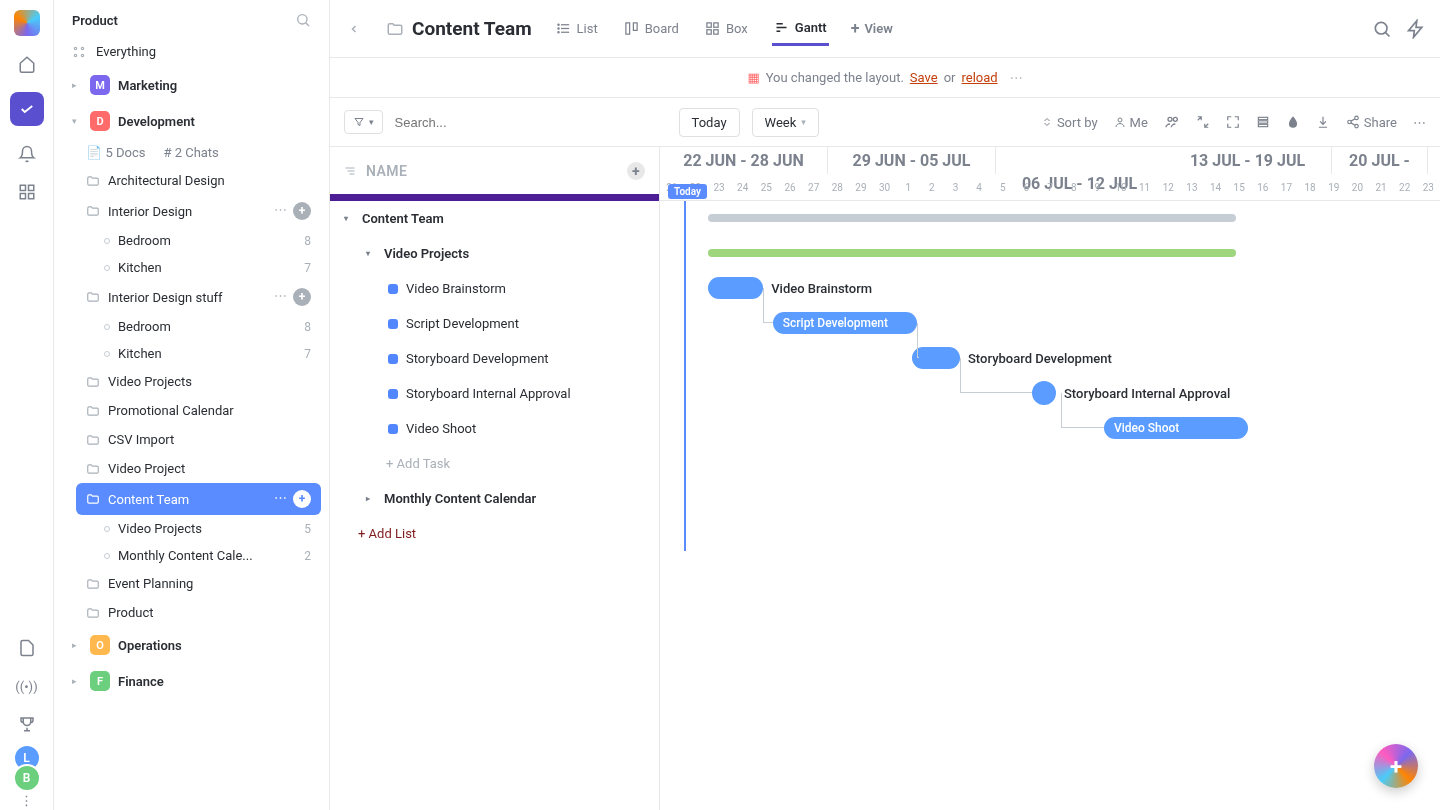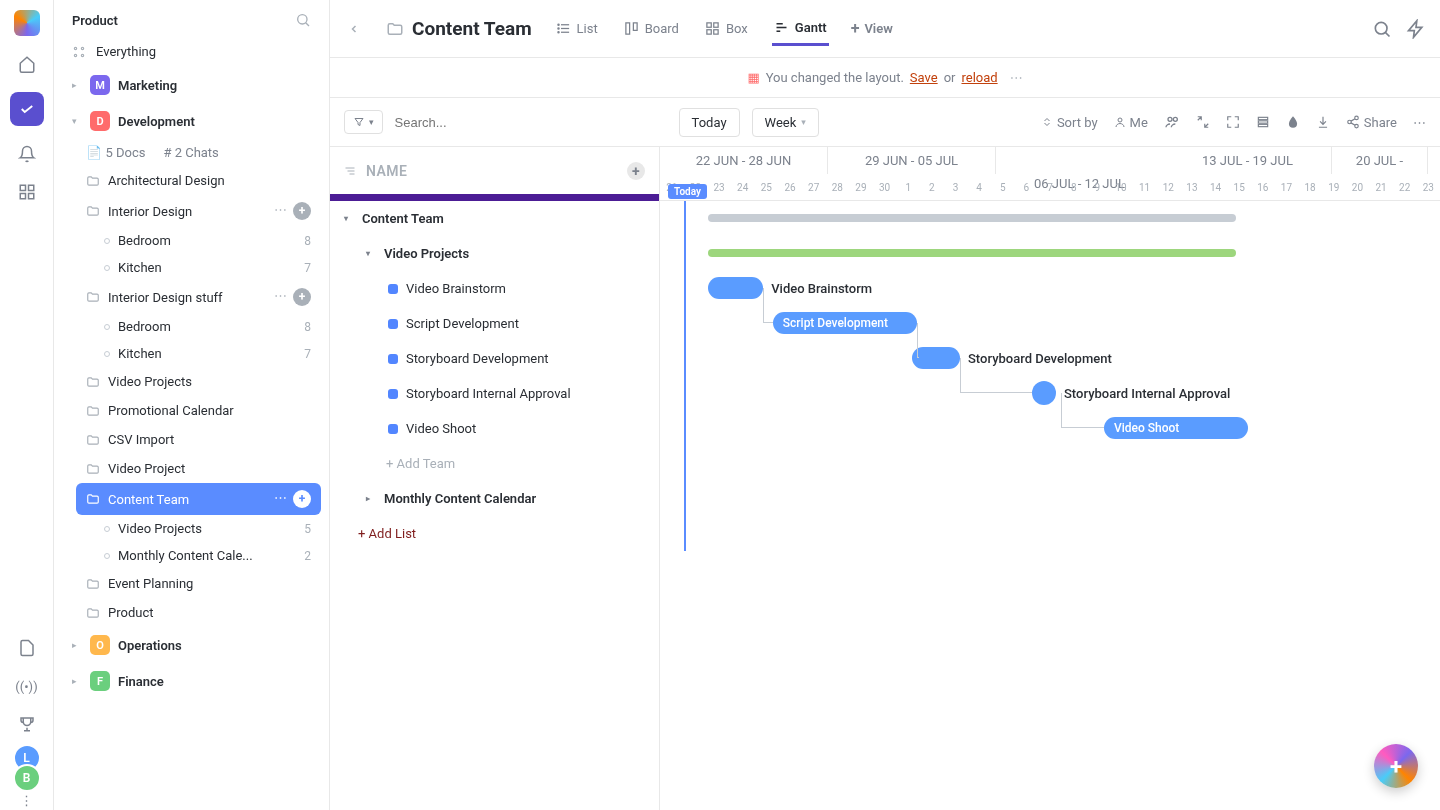--- a/index.html
+++ b/index.html
@@ -68,21 +68,21 @@
 .gl-row.group { font-weight:600; }
 .gl-row .caret { font-size:8px; color:#7c828d; width:10px; }
 .gl-row .indent1 { width:14px; }
 .gl-row .task-dot { width:10px; height:10px; border-radius:3px; background:#5286ff; }
 .gl-add { color:#a9b0b8; padding:0 14px 0 56px; height:35px; display:flex; align-items:center; cursor:pointer; }
 .gl-add-list { color:#7f1d1d; padding:0 14px 0 28px; height:35px; display:flex; align-items:center; cursor:pointer; }
 
 .gantt-right { flex:1; position:relative; overflow:hidden; }
 .gr-hdr { height:54px; border-bottom:1px solid #e8e8e8; }
 .gr-weeks { height:27px; display:flex; }
-.gr-week { border-right:1px solid #e8e8e8; display:flex; align-items:center; justify-content:center; color:#7c828d; font-size:13px; font-weight:400; }
+.gr-week { border-right:1px solid #e8e8e8; display:flex; align-items:center; justify-content:center; color:#7c828d; font-size:16px; font-weight:700; }
 .gr-days { height:27px; display:flex; }
 .gr-day { width:24px; text-align:center; color:#a9b0b8; font-size:10px; line-height:27px; }
 .gr-body { position:relative; }
 .gr-row { height:35px; position:relative; }
 .gr-today { position:absolute; top:0; bottom:0; width:2px; background:#5a8cff; z-index:5; }
 .gr-today-lbl { position:absolute; top:-17px; left:-16px; background:#5a8cff; color:#fff; font-size:10px; padding:2px 6px; border-radius:3px; font-weight:600; }
 .bar { position:absolute; height:22px; border-radius:11px; top:6px; display:flex; align-items:center; padding:0 10px; color:#fff; font-size:12px; font-weight:500; white-space:nowrap; }
 .bar.thin { height:8px; border-radius:4px; top:13px; }
 .bar-label { position:absolute; left:100%; margin-left:8px; color:#2a2e34; white-space:nowrap; font-size:13px; }
 .dep { position:absolute; border-left:1px solid #c7cdd4; border-bottom:1px solid #c7cdd4; }
@@ -516,21 +516,21 @@
               <span class="indent1"></span>
               <span class="task-dot"></span>
               <span>Storyboard Internal Approval</span>
             </div>
             <div class="gl-row">
               <span class="indent1"></span>
               <span class="indent1"></span>
               <span class="task-dot"></span>
               <span>Video Shoot</span>
             </div>
-            <div class="gl-add">+ Add Team</div>
+            <div class="gl-add">+ Add Task</div>
             <div class="gl-row group">
               <span class="indent1"></span>
               <span class="caret">▸</span>
               <span>Monthly Content Calendar</span>
             </div>
             <div class="gl-add-list">+ Add List</div>
           </div>
       </div>
       <div class="gantt-right">
         <div class="gr-hdr">

